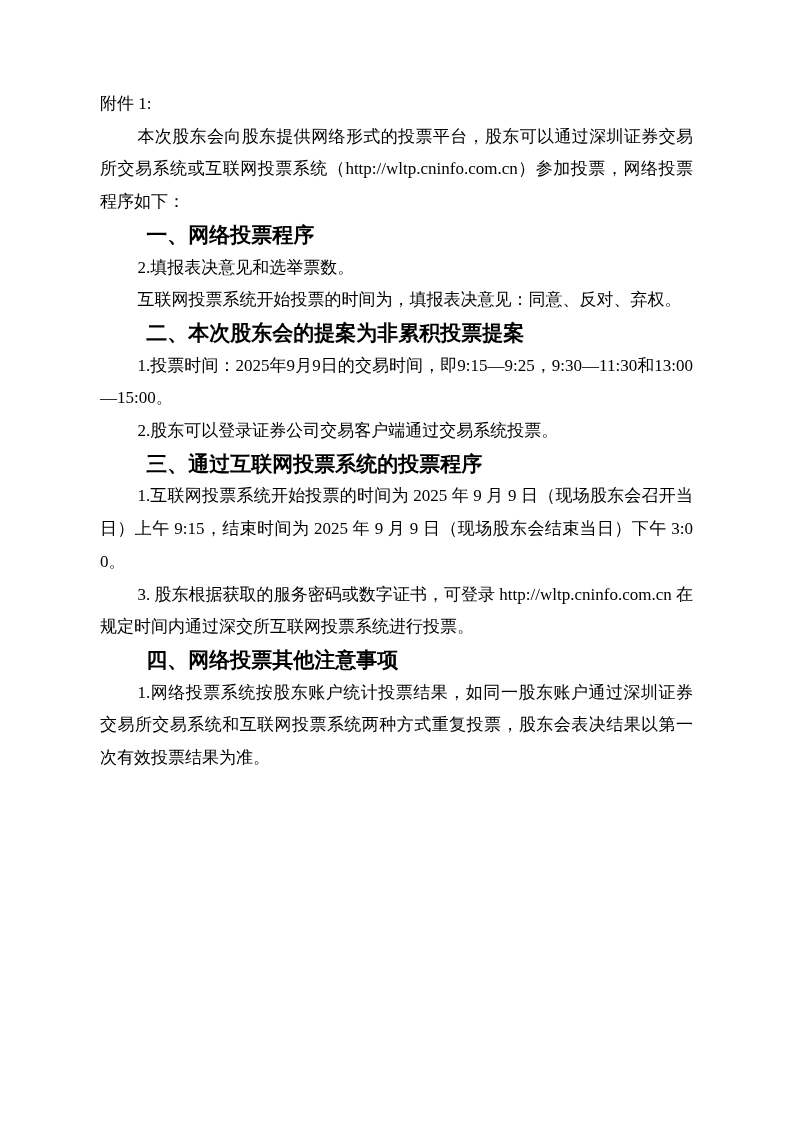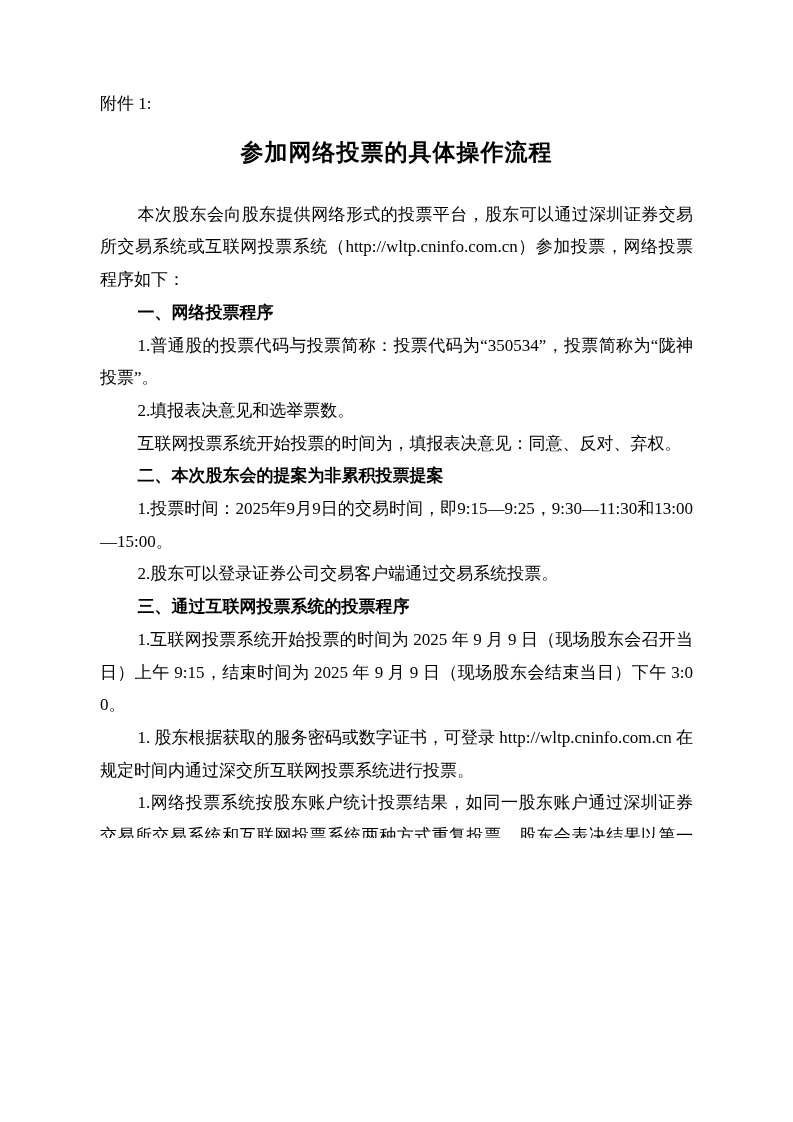--- a/index.html
+++ b/index.html
@@ -37,47 +37,46 @@
   .para {
     margin: 0;
     font-size: 17px;
     line-height: 32.7px;
     text-align: justify;
     text-indent: 2.2em;
     word-break: break-all;
   }
   .sec-heading {
     margin: 0;
-    font-size: 17px;
+    font-size: 21px;
     line-height: 32.7px;
     font-weight: bold;
     text-indent: 2.2em;
     text-align: left;
     font-family: "Liberation Sans", "DejaVu Sans", sans-serif;
   }
 </style>
 </head>
 <body>
 
 <div class="page">
 
   <p class="attach-label">附件 1:</p>
 
-  <h1 class="doc-title">参加网络投票的具体操作流程</h1>
 
   <p class="para">本次股东会向股东提供网络形式的投票平台，股东可以通过深圳证券交易所交易系统或互联网投票系统（http://wltp.cninfo.com.cn）参加投票，网络投票程序如下：</p>
 
   <h2 class="sec-heading">一、网络投票程序</h2>
-  <p class="para">1.普通股的投票代码与投票简称：投票代码为“350534”，投票简称为“陇神投票”。</p>
   <p class="para">2.填报表决意见和选举票数。</p>
   <p class="para">互联网投票系统开始投票的时间为，填报表决意见：同意、反对、弃权。</p>
 
   <h2 class="sec-heading">二、本次股东会的提案为非累积投票提案</h2>
   <p class="para">1.投票时间：2025年9月9日的交易时间，即9:15—9:25，9:30—11:30和13:00—15:00。</p>
   <p class="para">2.股东可以登录证券公司交易客户端通过交易系统投票。</p>
 
   <h2 class="sec-heading">三、通过互联网投票系统的投票程序</h2>
   <p class="para">1.互联网投票系统开始投票的时间为 2025 年 9 月 9 日（现场股东会召开当日）上午 9:15，结束时间为 2025 年 9 月 9 日（现场股东会结束当日）下午 3:00。</p>
-  <p class="para">1. 股东根据获取的服务密码或数字证书，可登录 http://wltp.cninfo.com.cn 在规定时间内通过深交所互联网投票系统进行投票。</p>
+  <p class="para">3. 股东根据获取的服务密码或数字证书，可登录 http://wltp.cninfo.com.cn 在规定时间内通过深交所互联网投票系统进行投票。</p>
 
+  <h2 class="sec-heading">四、网络投票其他注意事项</h2>
   <p class="para">1.网络投票系统按股东账户统计投票结果，如同一股东账户通过深圳证券交易所交易系统和互联网投票系统两种方式重复投票，股东会表决结果以第一次有效投票结果为准。</p>
 
 </div>
 
 </body></html>

